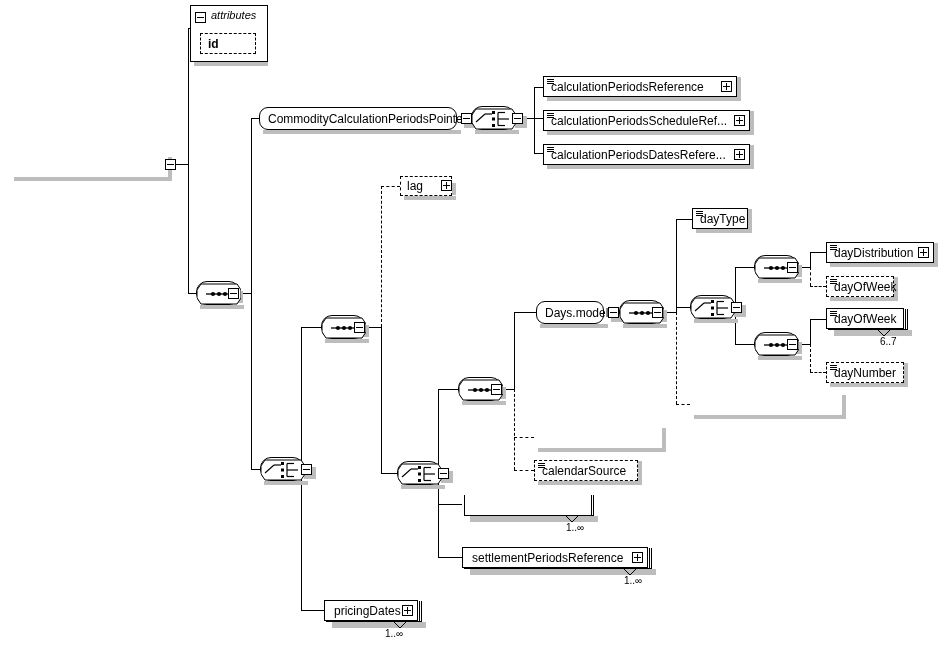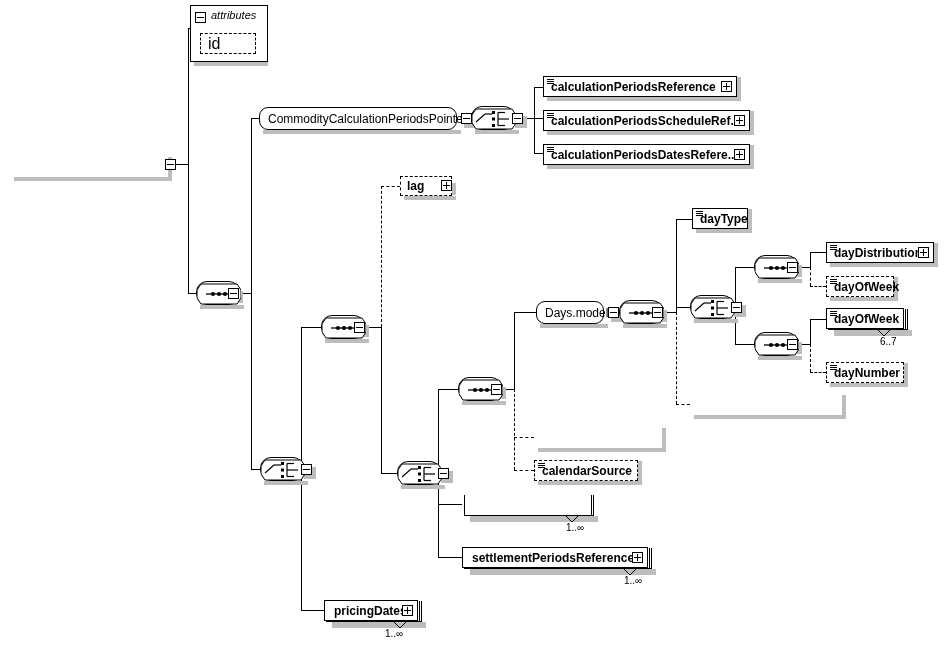--- a/index.html
+++ b/index.html
@@ -30,21 +30,21 @@
     border:1px solid #000;
     color:#000;
     font-size:12px;
     line-height:14px;
     white-space:nowrap;
     display:flex;
     align-items:center;
   }
   .node .lbl{
     padding:0 6px 0 7px;
-    font-weight:bold;
+    font-weight:normal;
     letter-spacing:0px;
   }
   .shadow{
     position:absolute;
     background:#bdbdbd;
     z-index:0;
   }
 
   
   .elem{z-index:3;}
@@ -246,21 +246,21 @@
       <span style="position:absolute;left:4px;top:3px;">
         <span class="expander" style="position:relative;display:inline-block;left:0;top:0;"></span>
       </span>
       <span class="t" style="padding-left:20px;">attributes</span>
     </div>
   </div>
 
   <div class="shadow" style="left:204px;top:54px;width:56px;height:4px;"></div>
   <div class="shadow" style="left:256px;top:34px;width:4px;height:20px;"></div>
   <div class="node elem optional" style="left:200px;top:33px;width:56px;height:21px;">
-    <span class="lbl" style="font-weight:normal;font-size:16px;">id</span>
+    <span class="lbl" style="font-weight:bold;font-size:12px;">id</span>
   </div>
 
   <div class="shadow" style="left:200px;top:305px;width:44px;height:4px;"></div>
   <div class="comp" style="left:196px;top:281px;">
     <svg width="44" height="24" viewBox="0 0 44 24">
       <path d="M0,8 L4,2 L40,2 L44,8 L44,16 L40,22 L4,22 L0,16 Z" fill="#fff" stroke="#000" stroke-width="1"></path>
       <line x1="9" y1="12" x2="35" y2="12" stroke="#000" stroke-width="1.3"></line>
       <circle cx="16" cy="12" r="2.1" fill="#000"></circle>
       <circle cx="22" cy="12" r="2.1" fill="#000"></circle>
       <circle cx="28" cy="12" r="2.1" fill="#000"></circle>

